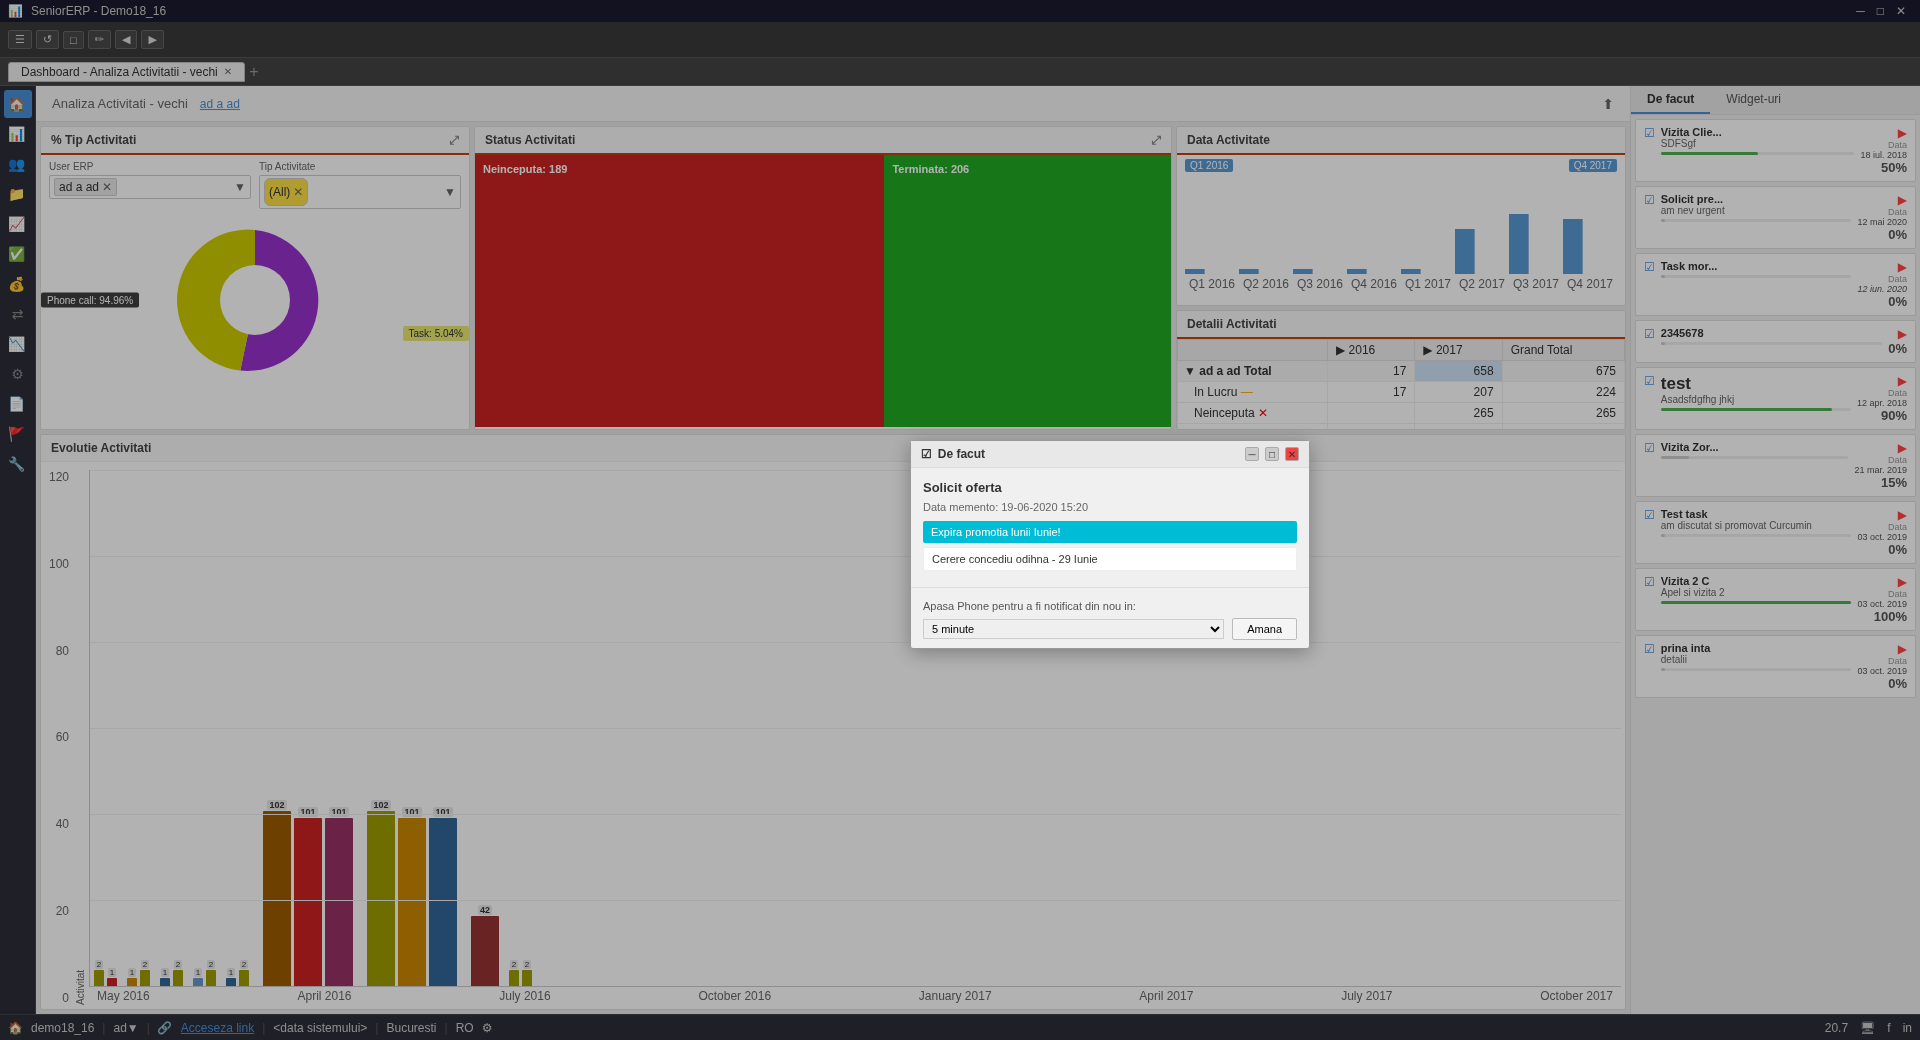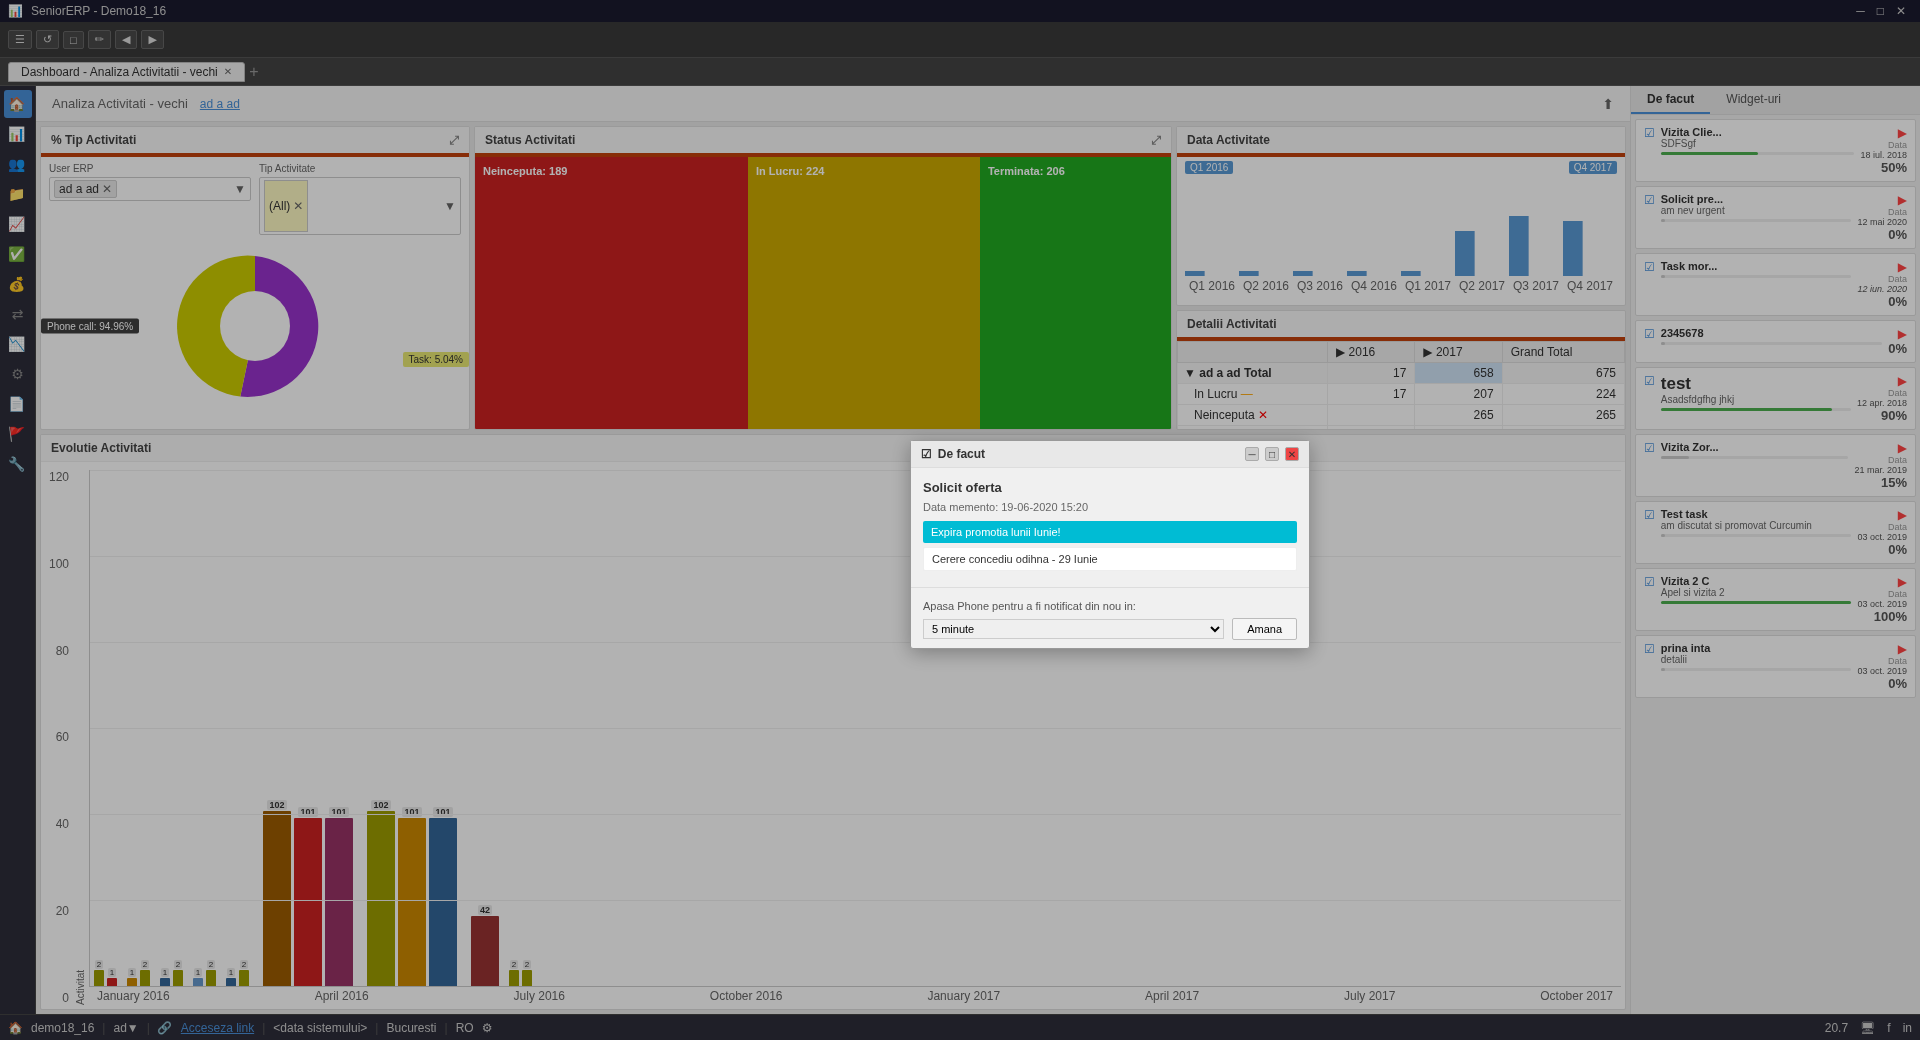--- a/index.html
+++ b/index.html
@@ -26,21 +26,21 @@
     .sidebar-icon.active { background: #4a90d9; color: #fff; }
     
     
     .content-area { flex: 1; background: #e8e8e8; display: flex; flex-direction: column; overflow: hidden; }
     
     
     .dashboard-header { background: #f5f5f5; height: 36px; display: flex; align-items: center; justify-content: center; border-bottom: 1px solid #ddd; gap: 8px; padding: 0 16px; }
     
     
     .panel { background: #fff; border: 1px solid #ddd; border-radius: 2px; overflow: hidden; }
-    .panel-header { background: #f8f8f8; border-bottom: 4px solid #c2410c; padding: 6px 10px; display: flex; align-items: center; justify-content: space-between; font-size: 11px; font-weight: bold; color: #444; }
+    .panel-header { background: #f8f8f8; border-bottom: 2px solid #c2410c; padding: 6px 10px; display: flex; align-items: center; justify-content: space-between; font-size: 11px; font-weight: bold; color: #444; }
     .panel-expand { cursor: pointer; color: #888; }
     .details-table { width: 100%; border-collapse: collapse; font-size: 11px; }
     .details-table th { background: #f0f0f0; border: 1px solid #ddd; padding: 3px 8px; text-align: left; font-weight: normal; }
     .details-table td { border: 1px solid #eee; padding: 3px 8px; }
     .col-num { text-align: right; }
     .highlight-blue { background: #d0e4f7; }
     .evolution-header { background: #f8f8f8; border-bottom: 1px solid #eee; padding: 6px 10px; font-size: 11px; font-weight: bold; color: #444; }
     
     
     .right-panel { width: 290px; background: #f0f0f0; border-left: 1px solid #ddd; display: flex; flex-direction: column; overflow: hidden; }
@@ -148,21 +148,21 @@
               <div style="background:#e8e8e8; border:1px solid #ccc; border-radius:2px; padding:1px 4px; display:flex; align-items:center; gap:3px; font-size:10px;">
                 <span>ad a ad</span>
                 <span style="cursor:pointer; color:#666;">✕</span>
               </div>
               <span style="margin-left:auto; color:#666; cursor:pointer;">▼</span>
             </div>
           </div>
           <div style="flex:1;">
             <div style="font-size:10px; color:#666; margin-bottom:3px;">Tip Activitate</div>
             <div style="display:flex; border:1px solid #ccc; border-radius:2px; padding:2px 4px; background:#fff; align-items:center; gap:4px;">
-              <div style="background:#fef9c3; border:1px solid #ccc; border-radius:0; padding:18px 4px; display:flex; align-items:center; gap:3px; font-size:10px;">
+              <div style="background:#fde047; border:1px solid #ccc; border-radius:6px; padding:6px 4px; display:flex; align-items:center; gap:3px; font-size:10px;">
                 <span>(All)</span>
                 <span style="cursor:pointer; color:#666;">✕</span>
               </div>
               <span style="margin-left:auto; color:#666; cursor:pointer;">▼</span>
             </div>
           </div>
         </div>
 
         <div style="display:flex; align-items:center; justify-content:center; height:170px; position:relative;">
           <svg width="200" height="160" viewBox="0 0 200 160">
@@ -180,23 +180,20 @@
       </div>
 
       <div class="panel">
         <div class="panel-header">
           <span>Status Activitati</span>
           <span class="panel-expand">⤢</span>
         </div>
         <div style="display:flex; height:calc(100% - 30px);">
           <div style="flex:1; background:#cc2222; position:relative; cursor:pointer;">
             <span style="position:absolute; top:8px; left:8px; color:#fff; font-size:11px; font-weight:bold;">Neinceputa: 189</span>
-          </div>
-          <div style="flex:0.85; background:#ccaa00; position:relative; cursor:pointer;">
-            <span style="position:absolute; top:8px; left:8px; color:#fff; font-size:11px; font-weight:bold;">In Lucru: 224</span>
           </div>
           <div style="flex:0.7; background:#22aa22; position:relative; cursor:pointer;">
             <span style="position:absolute; top:8px; left:8px; color:#fff; font-size:11px; font-weight:bold;">Terminata: 206</span>
           </div>
         </div>
       </div>
 
       <div style="display:flex; flex-direction:column; gap:4px; overflow:hidden;">
 
         <div class="panel" style="height:180px;">
@@ -396,21 +393,21 @@
               <span style="font-size:8px; color:#333; background:#e8e8e8; border-radius:2px; padding:0 2px;">2</span>
               <div style="width:10px; height:16px; background:#9c9c00; border-radius:1px 1px 0 0; cursor:pointer;"></div>
             </div>
             <div style="display:flex; flex-direction:column; align-items:center; gap:1px;">
               <span style="font-size:8px; color:#333; background:#e8e8e8; border-radius:2px; padding:0 2px;">2</span>
               <div style="width:10px; height:16px; background:#9c9c00; border-radius:1px 1px 0 0; cursor:pointer;"></div>
             </div>
           </div>
 
           <div style="display:flex; justify-content:space-between; padding:2px 8px; font-size:9px; color:#666;">
-            <span>January 2016</span>
+            <span>May 2016</span>
             <span>April 2016</span>
             <span>July 2016</span>
             <span>October 2016</span>
             <span>January 2017</span>
             <span>April 2017</span>
             <span>July 2017</span>
             <span>October 2017</span>
           </div>
         </div>
       </div>

